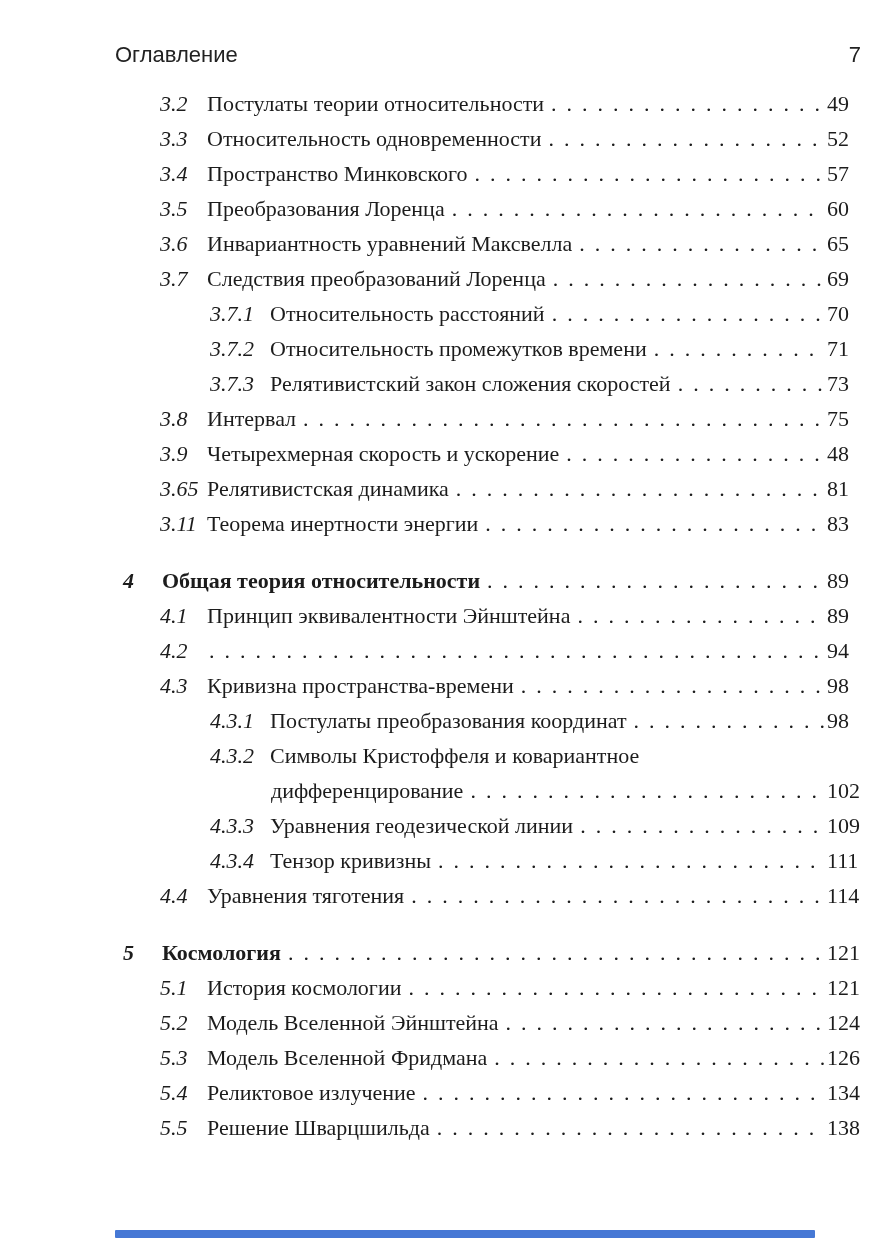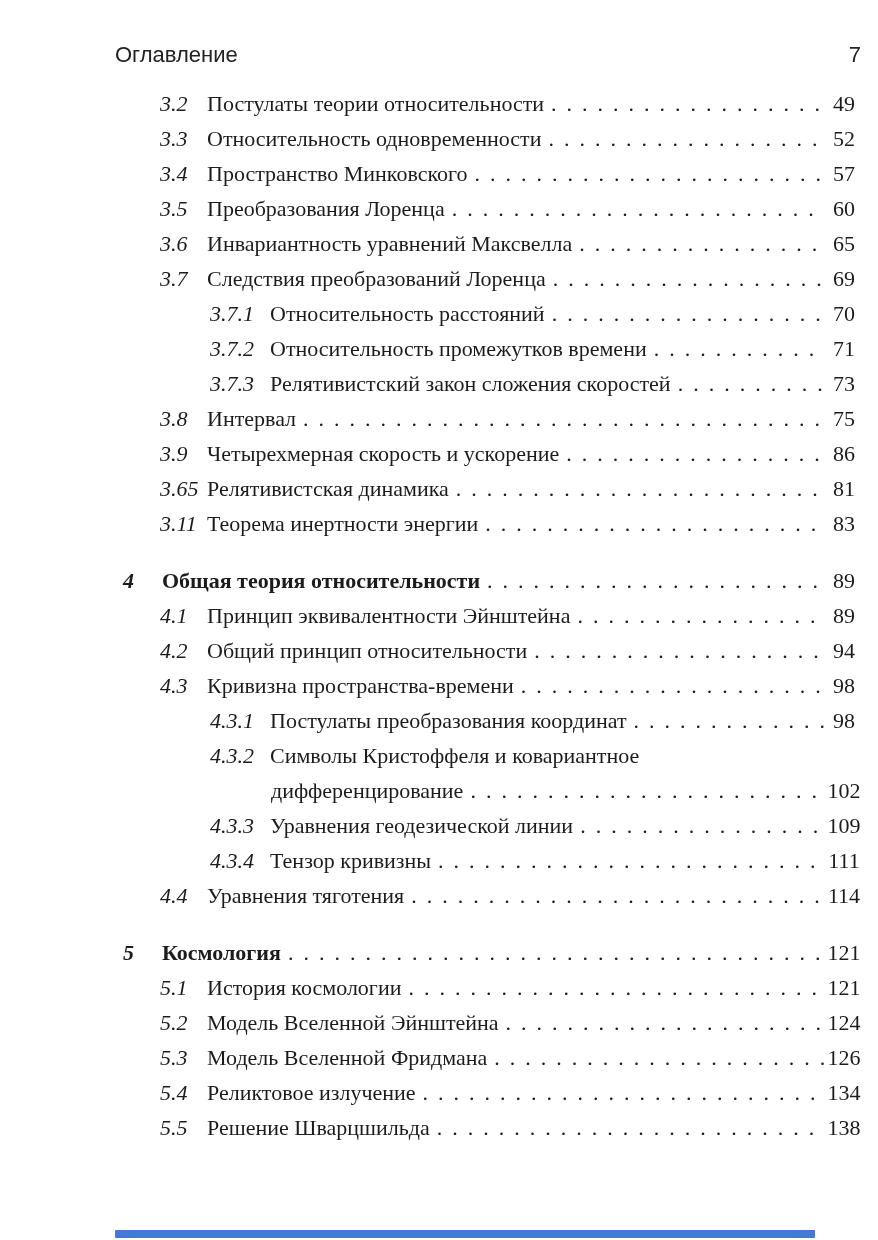--- a/index.html
+++ b/index.html
@@ -56,21 +56,21 @@
   }
   .dots::after {
     content: "..........................................................................................";
     letter-spacing: 10px;
     font-size: 22px;
   }
   .dots.hidden::after { content: ""; }
   .pagenum {
     flex: none;
     min-width: 34px;
-    text-align: center;
+    text-align: left;
   }
   .progress-bar {
     position: absolute;
     top: 1230px; left: 115px;
     width: 700px; height: 8px;
     background: #4678d5;
     border-radius: 1px;
   }
 </style>
 </head>
@@ -141,21 +141,21 @@
       <div class="row section">
         <span class="num">3.8</span>
         <span class="title">Интервал</span>
         <span class="dots"></span>
         <span class="pagenum">75</span>
       </div>
       <div class="row section">
         <span class="num">3.9</span>
         <span class="title">Четырехмерная скорость и ускорение</span>
         <span class="dots"></span>
-        <span class="pagenum">86</span>
+        <span class="pagenum">48</span>
       </div>
       <div class="row section">
         <span class="num">3.65</span>
         <span class="title">Релятивистская динамика</span>
         <span class="dots"></span>
         <span class="pagenum">81</span>
       </div>
       <div class="row section">
         <span class="num">3.11</span>
         <span class="title">Теорема инертности энергии</span>
@@ -169,21 +169,20 @@
         <span class="pagenum">89</span>
       </div>
       <div class="row section">
         <span class="num">4.1</span>
         <span class="title">Принцип эквивалентности Эйнштейна</span>
         <span class="dots"></span>
         <span class="pagenum">89</span>
       </div>
       <div class="row section">
         <span class="num">4.2</span>
-        <span class="title">Общий принцип относительности</span>
         <span class="dots"></span>
         <span class="pagenum">94</span>
       </div>
       <div class="row section">
         <span class="num">4.3</span>
         <span class="title">Кривизна пространства-времени</span>
         <span class="dots"></span>
         <span class="pagenum">98</span>
       </div>
       <div class="row subsection">

